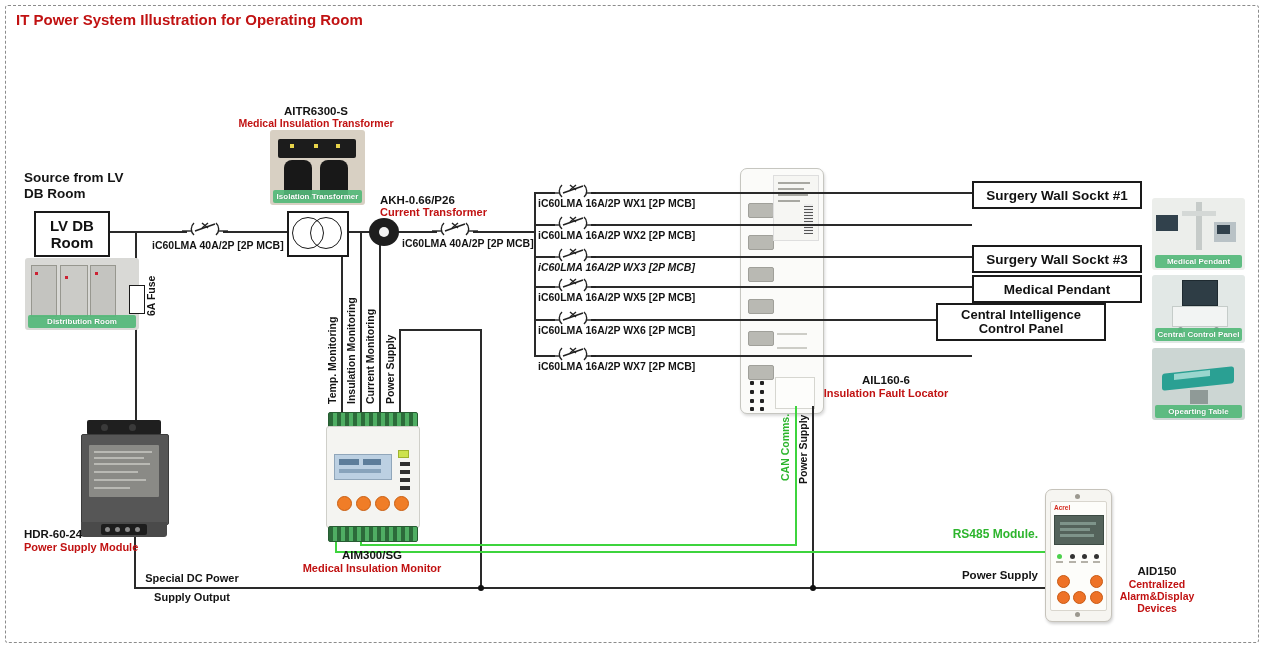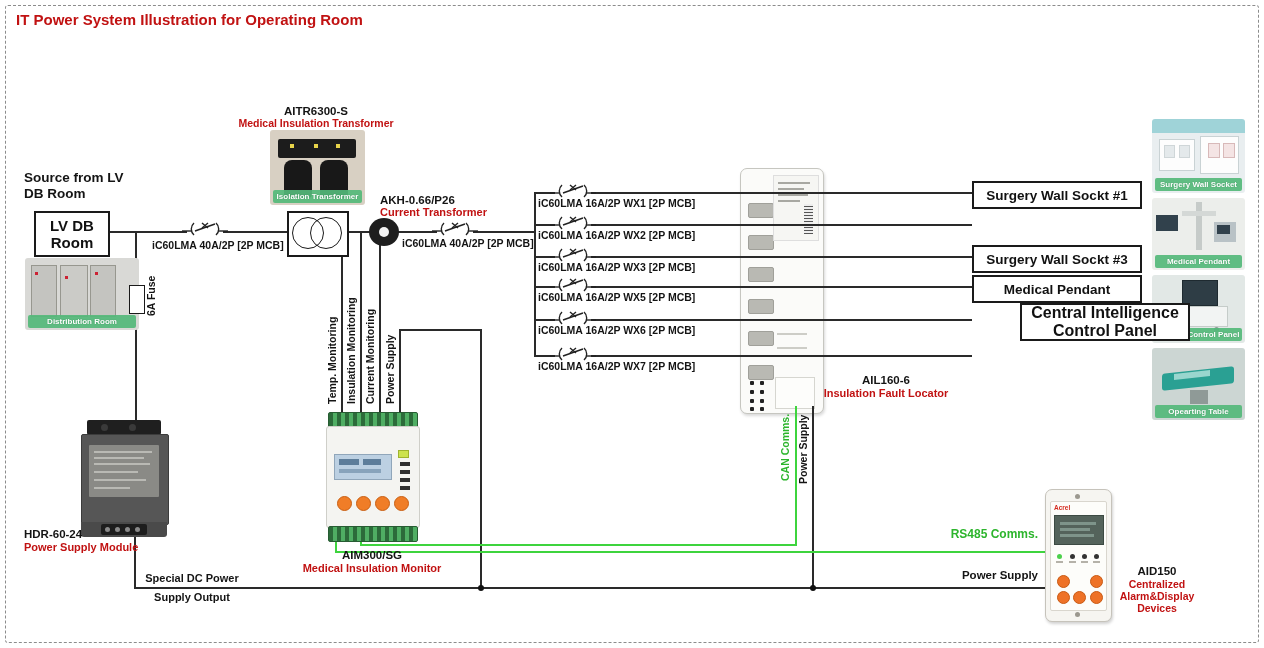--- a/index.html
+++ b/index.html
@@ -255,44 +255,35 @@
   <span class="tcirc" style="left:292px;top:217px;"></span>
   <span class="tcirc" style="left:310px;top:217px;"></span>
 
   <div class="lbl" style="left:380px;top:194px;font-size:11.5px;">AKH-0.66/P26</div>
   <div class="lbl red" style="left:380px;top:206px;font-size:11px;">Current Transformer</div>
   <div class="ct"></div>
   <div class="lbl" style="left:402px;top:237px;font-size:10.5px;">iC60LMA 40A/2P [2P MCB]</div>
 
   <div class="lbl" style="left:538px;top:197px;font-size:10.5px;">iC60LMA 16A/2P WX1 [2P MCB]</div>
   <div class="lbl" style="left:538px;top:229px;font-size:10.5px;">iC60LMA 16A/2P WX2 [2P MCB]</div>
-  <div class="lbl" style="left:538px;top:261px;font-size:10.5px;">iC60LMA 16A/2P WX3 [2P MCB]</div>
+  <div class="lbl" style="left:538px;top:261px;font-size:10.5px;font-style:italic;">iC60LMA 16A/2P WX3 [2P MCB]</div>
   <div class="lbl" style="left:538px;top:291px;font-size:10.5px;">iC60LMA 16A/2P WX5 [2P MCB]</div>
   <div class="lbl" style="left:538px;top:324px;font-size:10.5px;">iC60LMA 16A/2P WX6 [2P MCB]</div>
   <div class="lbl" style="left:538px;top:360px;font-size:10.5px;">iC60LMA 16A/2P WX7 [2P MCB]</div>
 
   <div class="box" style="left:972px;top:181px;width:166px;height:24px;font-size:13.5px;">Surgery Wall Sockt #1</div>
   <div class="box" style="left:972px;top:245px;width:166px;height:24px;font-size:13.5px;">Surgery Wall Sockt #3</div>
   <div class="box" style="left:972px;top:275px;width:166px;height:24px;font-size:13.5px;">Medical Pendant</div>
-  <div class="box wrap" style="left:1020px;top:303px;width:166px;height:34px;font-size:16px;line-height:1.1;">Central  Intelligence Control Panel</div>
+  <div class="box wrap" style="left:936px;top:303px;width:166px;height:34px;font-size:13px;line-height:1.1;">Central  Intelligence Control Panel</div>
 
   <div class="lbl ctr" style="left:836px;top:374px;width:100px;font-size:11.5px;">AIL160-6</div>
   <div class="lbl ctr red" style="left:816px;top:387px;width:140px;font-size:11px;">Insulation Fault Locator</div>
   <div class="lbl vlbl grn" style="left:779px;top:413px;height:68px;font-size:10.5px;">CAN Comms.</div>
   <div class="lbl vlbl" style="left:797px;top:412px;height:72px;font-size:10.5px;">Power Supply</div>
 
-  <div class="photo" style="left:1152px;top:119px;width:93px;height:74px;background:linear-gradient(180deg,#9fd3d8 0 14px,#e9eef0 14px);">
-    <span class="art" style="left:7px;top:20px;width:34px;height:30px;background:#fdfdfd;border:1px solid #c9d2d4;"></span>
-    <span class="art" style="left:48px;top:17px;width:37px;height:36px;background:#fdfdfd;border:1px solid #c9d2d4;"></span>
-    <span class="art" style="left:12px;top:26px;width:9px;height:11px;background:#e4e9eb;border:1px solid #cfd6d8;"></span>
-    <span class="art" style="left:27px;top:26px;width:9px;height:11px;background:#e4e9eb;border:1px solid #cfd6d8;"></span>
-    <span class="art" style="left:56px;top:24px;width:10px;height:13px;background:#f4e4e4;border:1px solid #d8b9b9;"></span>
-    <span class="art" style="left:71px;top:24px;width:10px;height:13px;background:#f4e4e4;border:1px solid #d8b9b9;"></span>
-    <span class="banner">Surgery Wall Socket</span>
-  </div>
   <div class="photo" style="left:1152px;top:198px;width:93px;height:72px;background:#eceeeb;">
     <span class="art" style="left:4px;top:17px;width:22px;height:16px;background:#31414c;"></span>
     <span class="art" style="left:44px;top:4px;width:6px;height:48px;background:#c6cbc9;"></span>
     <span class="art" style="left:30px;top:13px;width:34px;height:5px;background:#d4d8d6;"></span>
     <span class="art" style="left:62px;top:24px;width:22px;height:20px;background:#b9c2c6;"></span>
     <span class="art" style="left:65px;top:27px;width:13px;height:9px;background:#31414c;"></span>
     <span class="banner">Medical Pendant</span>
   </div>
   <div class="photo" style="left:1152px;top:275px;width:93px;height:68px;background:#e2e8e6;">
     <span class="art" style="left:30px;top:5px;width:34px;height:24px;background:#2e3d45;border:1px solid #1e2a30;"></span>
@@ -356,21 +347,21 @@
         <i style="left:14px"></i>
         <i style="left:24px"></i>
         <i style="left:34px"></i>
     </span>
   </div>
   <div class="lbl" style="left:24px;top:528px;font-size:11.5px;">HDR-60-24</div>
   <div class="lbl red" style="left:24px;top:541px;font-size:11px;">Power Supply Module</div>
   <div class="lbl ctr" style="left:145px;top:572px;width:94px;font-size:11px;">Special DC Power</div>
   <div class="lbl ctr" style="left:147px;top:591px;width:90px;font-size:11px;">Supply Output</div>
 
-  <div class="lbl grn" style="left:928px;top:528px;width:110px;text-align:right;font-size:12px;">RS485 Comms.</div>
+  <div class="lbl grn" style="left:928px;top:528px;width:110px;text-align:right;font-size:12px;">RS485 Module.</div>
   <div class="lbl" style="left:948px;top:569px;width:90px;text-align:right;font-size:11.5px;">Power Supply</div>
 
   <div class="dev aid">
     <span class="aid-scr" style="top:4px"></span>
     <span class="aid-in"></span>
     <span class="aid-logo">Acrel</span>
     <span class="aid-lcd">
       <i style="top:6px;width:36px"></i>
         <i style="top:12px;width:30px"></i>
         <i style="top:18px;width:34px"></i>

